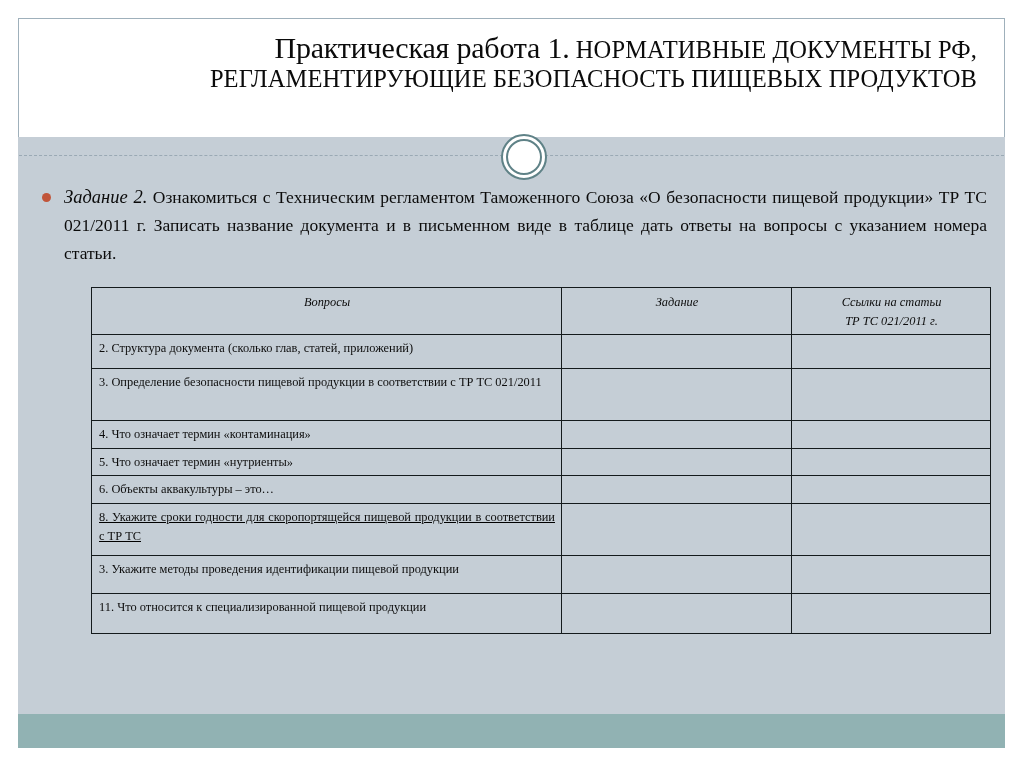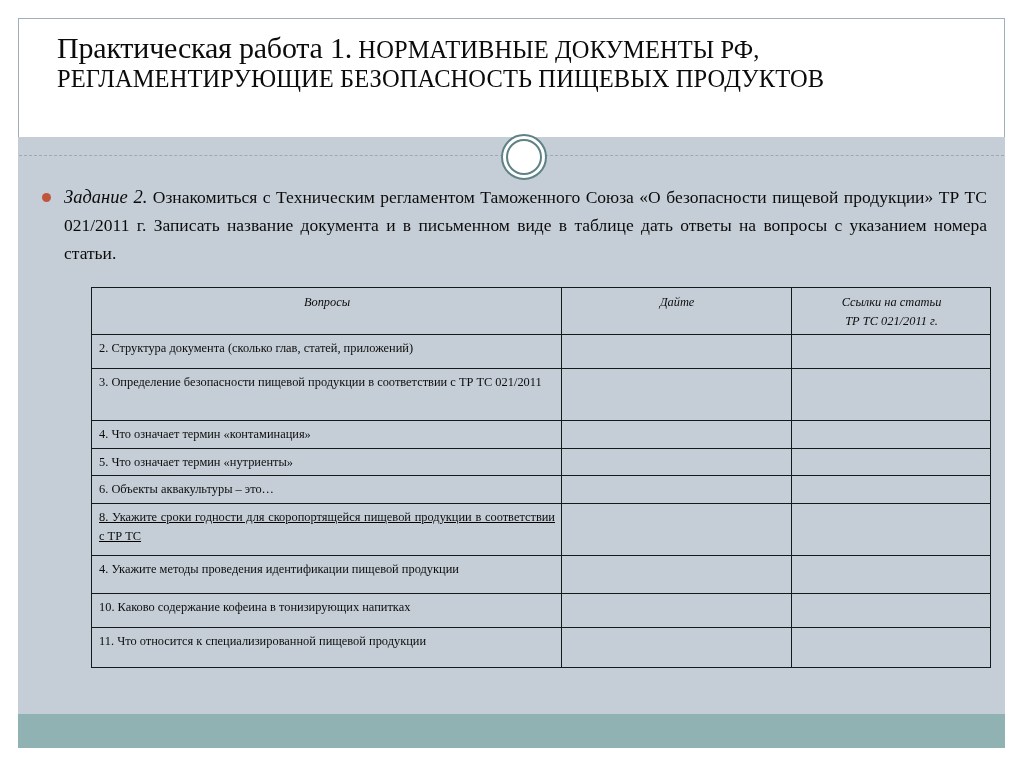--- a/index.html
+++ b/index.html
@@ -36,21 +36,21 @@
     border-top: 1px solid #9fb0bb;
     border-left: 1px solid #9fb0bb;
     border-right: 1px solid #9fb0bb;
     box-sizing: border-box;
   }
   #title-block {
     position: absolute;
     left: 38px;
     top: 12px;
     width: 920px;
-    text-align: left;
+    text-align: right;
     line-height: 1.14;
     color: #0b0b0b;
   }
   .title-main {
     font-size: 30px;
     letter-spacing: -0.2px;
   }
   .title-sub {
     font-size: 24.5px;
     letter-spacing: 0.1px;
@@ -190,21 +190,21 @@
 
   <table id="qtable">
     <colgroup>
       <col class="c-q">
       <col class="c-a">
       <col class="c-r">
     </colgroup>
     <thead>
       <tr>
         <th>Вопросы</th>
-        <th>Дайте</th>
+        <th>Задание</th>
         <th>
           <div>Ссылки на статьи</div>
           <div>ТР ТС 021/2011 г.</div>
         </th>
       </tr>
     </thead>
     <tbody id="qtable-body">
         <tr style="height: 34px;">
           <td class="q-cell plain">2. Структура документа (сколько глав, статей, приложений)</td>
           <td></td>
@@ -229,26 +229,21 @@
           <td class="q-cell plain">6. Объекты аквакультуры – это…</td>
           <td></td>
           <td></td>
         </tr>
         <tr style="height: 52px; text-decoration: underline;">
           <td class="q-cell">8. Укажите сроки годности для скоропортящейся пищевой продукции в соответствии с ТР ТС</td>
           <td></td>
           <td></td>
         </tr>
         <tr style="height: 38px;">
-          <td class="q-cell">4. Укажите методы проведения идентификации пищевой продукции</td>
-          <td></td>
-          <td></td>
-        </tr>
-        <tr style="height: 34px;">
-          <td class="q-cell plain">10. Каково содержание кофеина в тонизирующих напитках</td>
+          <td class="q-cell">3. Укажите методы проведения идентификации пищевой продукции</td>
           <td></td>
           <td></td>
         </tr>
         <tr style="height: 40px;">
           <td class="q-cell plain">11. Что относится к специализированной пищевой продукции</td>
           <td></td>
           <td></td>
         </tr>
       </tbody>
   </table>

